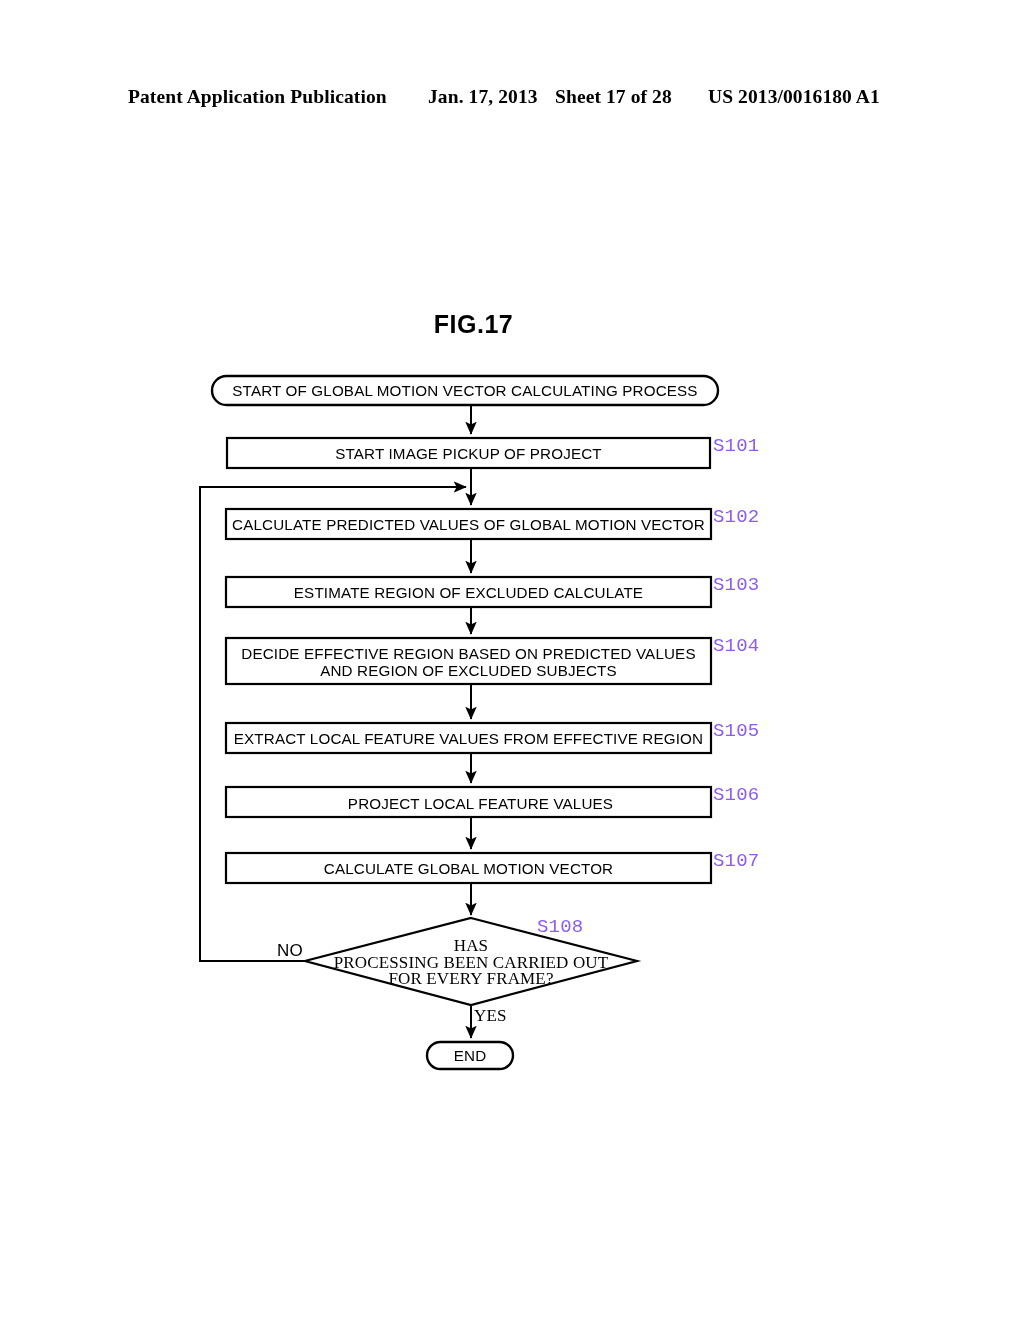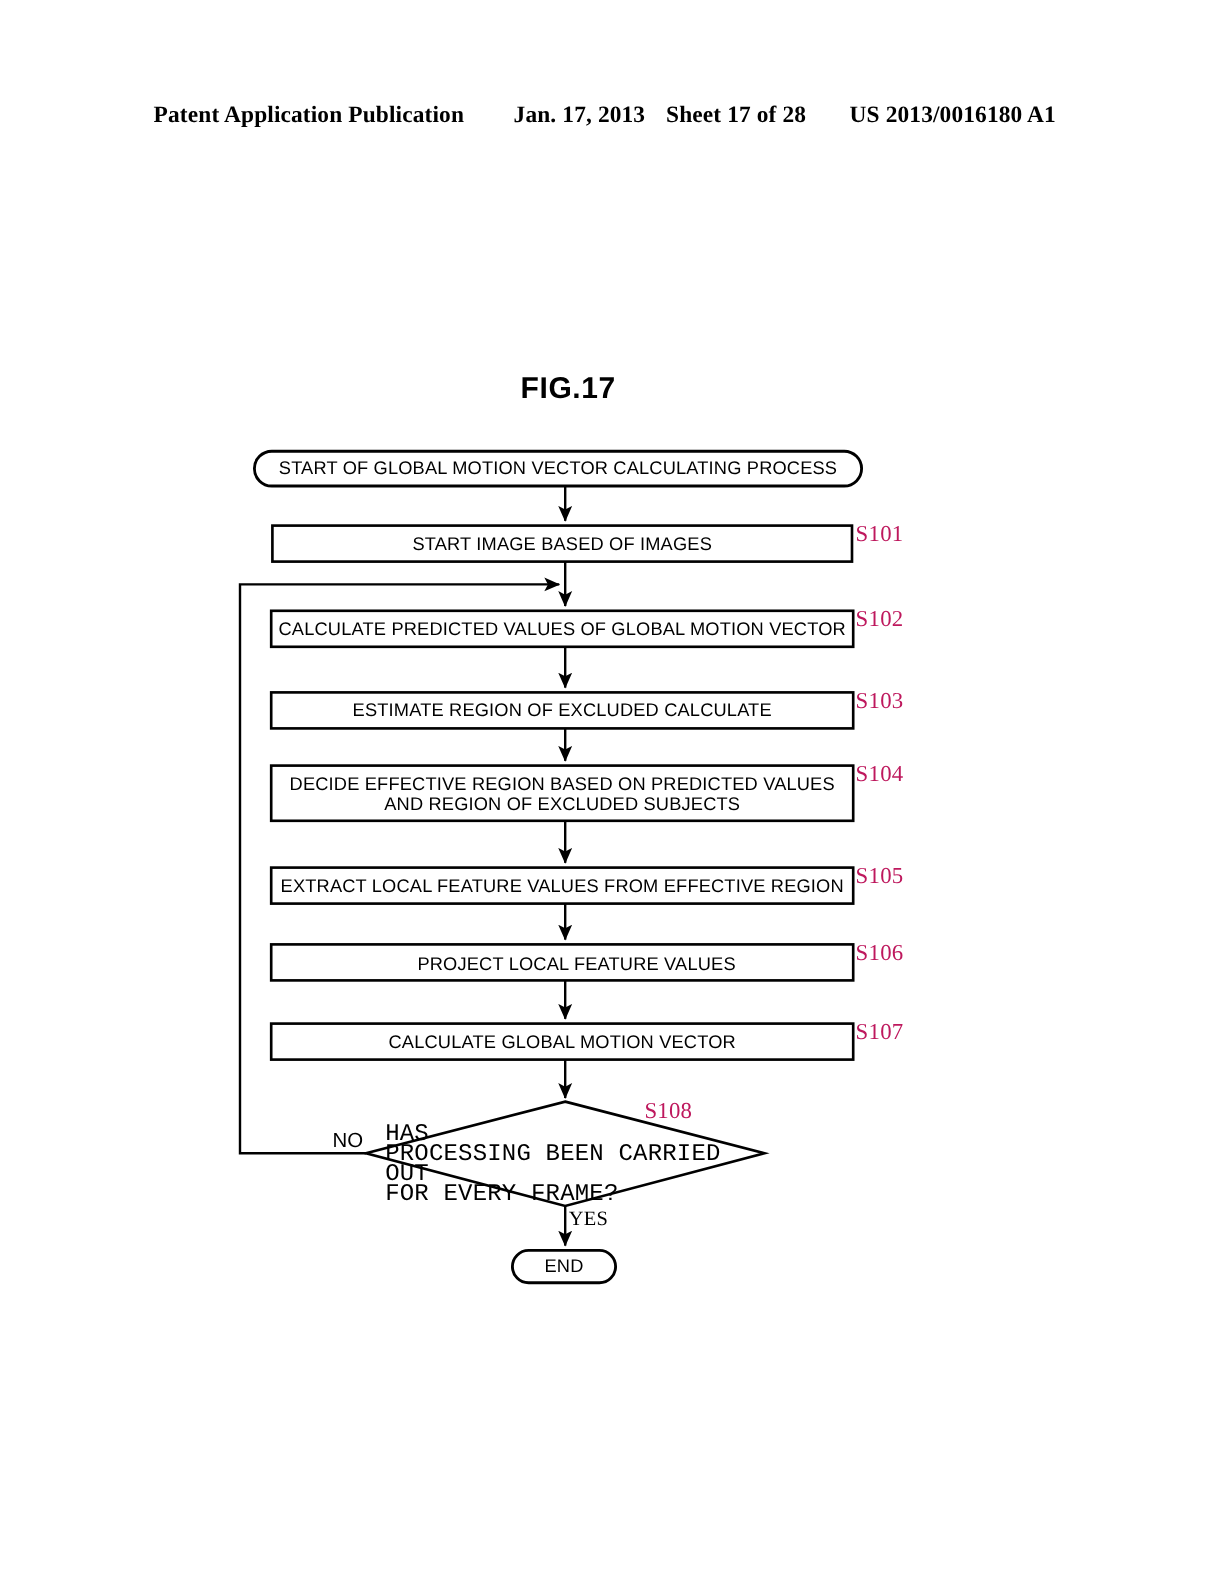--- a/index.html
+++ b/index.html
@@ -87,37 +87,37 @@
     line-height: 17px;
     color: #000;
     white-space: pre-line;
     pointer-events: none;
   }
   .terminal-text {
     font-size: 15.2px;
   }
   .step-label {
     position: absolute;
-    font-family: Liberation Serif, serif;
+    font-family: Liberation Mono, monospace;
     font-size: 19px;
     letter-spacing: 0.2px;
-    color: #be185d;
+    color: #8b5cf6;
   }
   .branch-label {
     position: absolute;
     font-family: "Liberation Sans", sans-serif;
     font-size: 17px;
     letter-spacing: 0.2px;
     color: #000000;
   }
   .decision-text {
     position: absolute;
-    text-align: left;
-    font-family: Liberation Mono, monospace;
-    font-size: 20px;
+    text-align: center;
+    font-family: Liberation Serif, serif;
+    font-size: 17px;
     line-height: 16.5px;
     letter-spacing: 0.15px;
     white-space: pre-line;
   }
 </style>
 </head>
 <body>
 
 <div id="page-header">
   <span class="h-pub">Patent Application Publication</span>
@@ -165,21 +165,21 @@
     <line x1="471" y1="753" x2="471" y2="783" stroke="#000" stroke-width="2" marker-end="url(#arrow)"></line>
     <line x1="471" y1="817" x2="471" y2="849" stroke="#000" stroke-width="2" marker-end="url(#arrow)"></line>
     <line x1="471" y1="883" x2="471" y2="915" stroke="#000" stroke-width="2" marker-end="url(#arrow)"></line>
     <line x1="471" y1="1005" x2="471" y2="1038" stroke="#000" stroke-width="2" marker-end="url(#arrow)"></line>
 
     <polyline points="305,961 200,961 200,487 466,487" fill="none" stroke="#000" stroke-width="2" marker-end="url(#arrow)"></polyline>
   </svg>
 
   <div class="node-text terminal-text" style="left:212px; top:382px; width:506px;">START OF GLOBAL MOTION VECTOR CALCULATING PROCESS</div>
 
-  <div class="node-text" style="left:227px; top:445px; width:483px;">START IMAGE BASED OF IMAGES</div>
+  <div class="node-text" style="left:227px; top:445px; width:483px;">START IMAGE PICKUP OF PROJECT</div>
 
   <div class="node-text" style="left:226px; top:516px; width:485px;">CALCULATE PREDICTED VALUES OF GLOBAL MOTION VECTOR</div>
 
   <div class="node-text" style="left:226px; top:584px; width:485px;">ESTIMATE REGION OF EXCLUDED CALCULATE</div>
 
   <div class="node-text" style="left:226px; top:645px; width:485px;">DECIDE EFFECTIVE REGION BASED ON PREDICTED VALUES
 AND REGION OF EXCLUDED SUBJECTS</div>
 
   <div class="node-text" style="left:226px; top:730px; width:485px;">EXTRACT LOCAL FEATURE VALUES FROM EFFECTIVE REGION</div>
 

